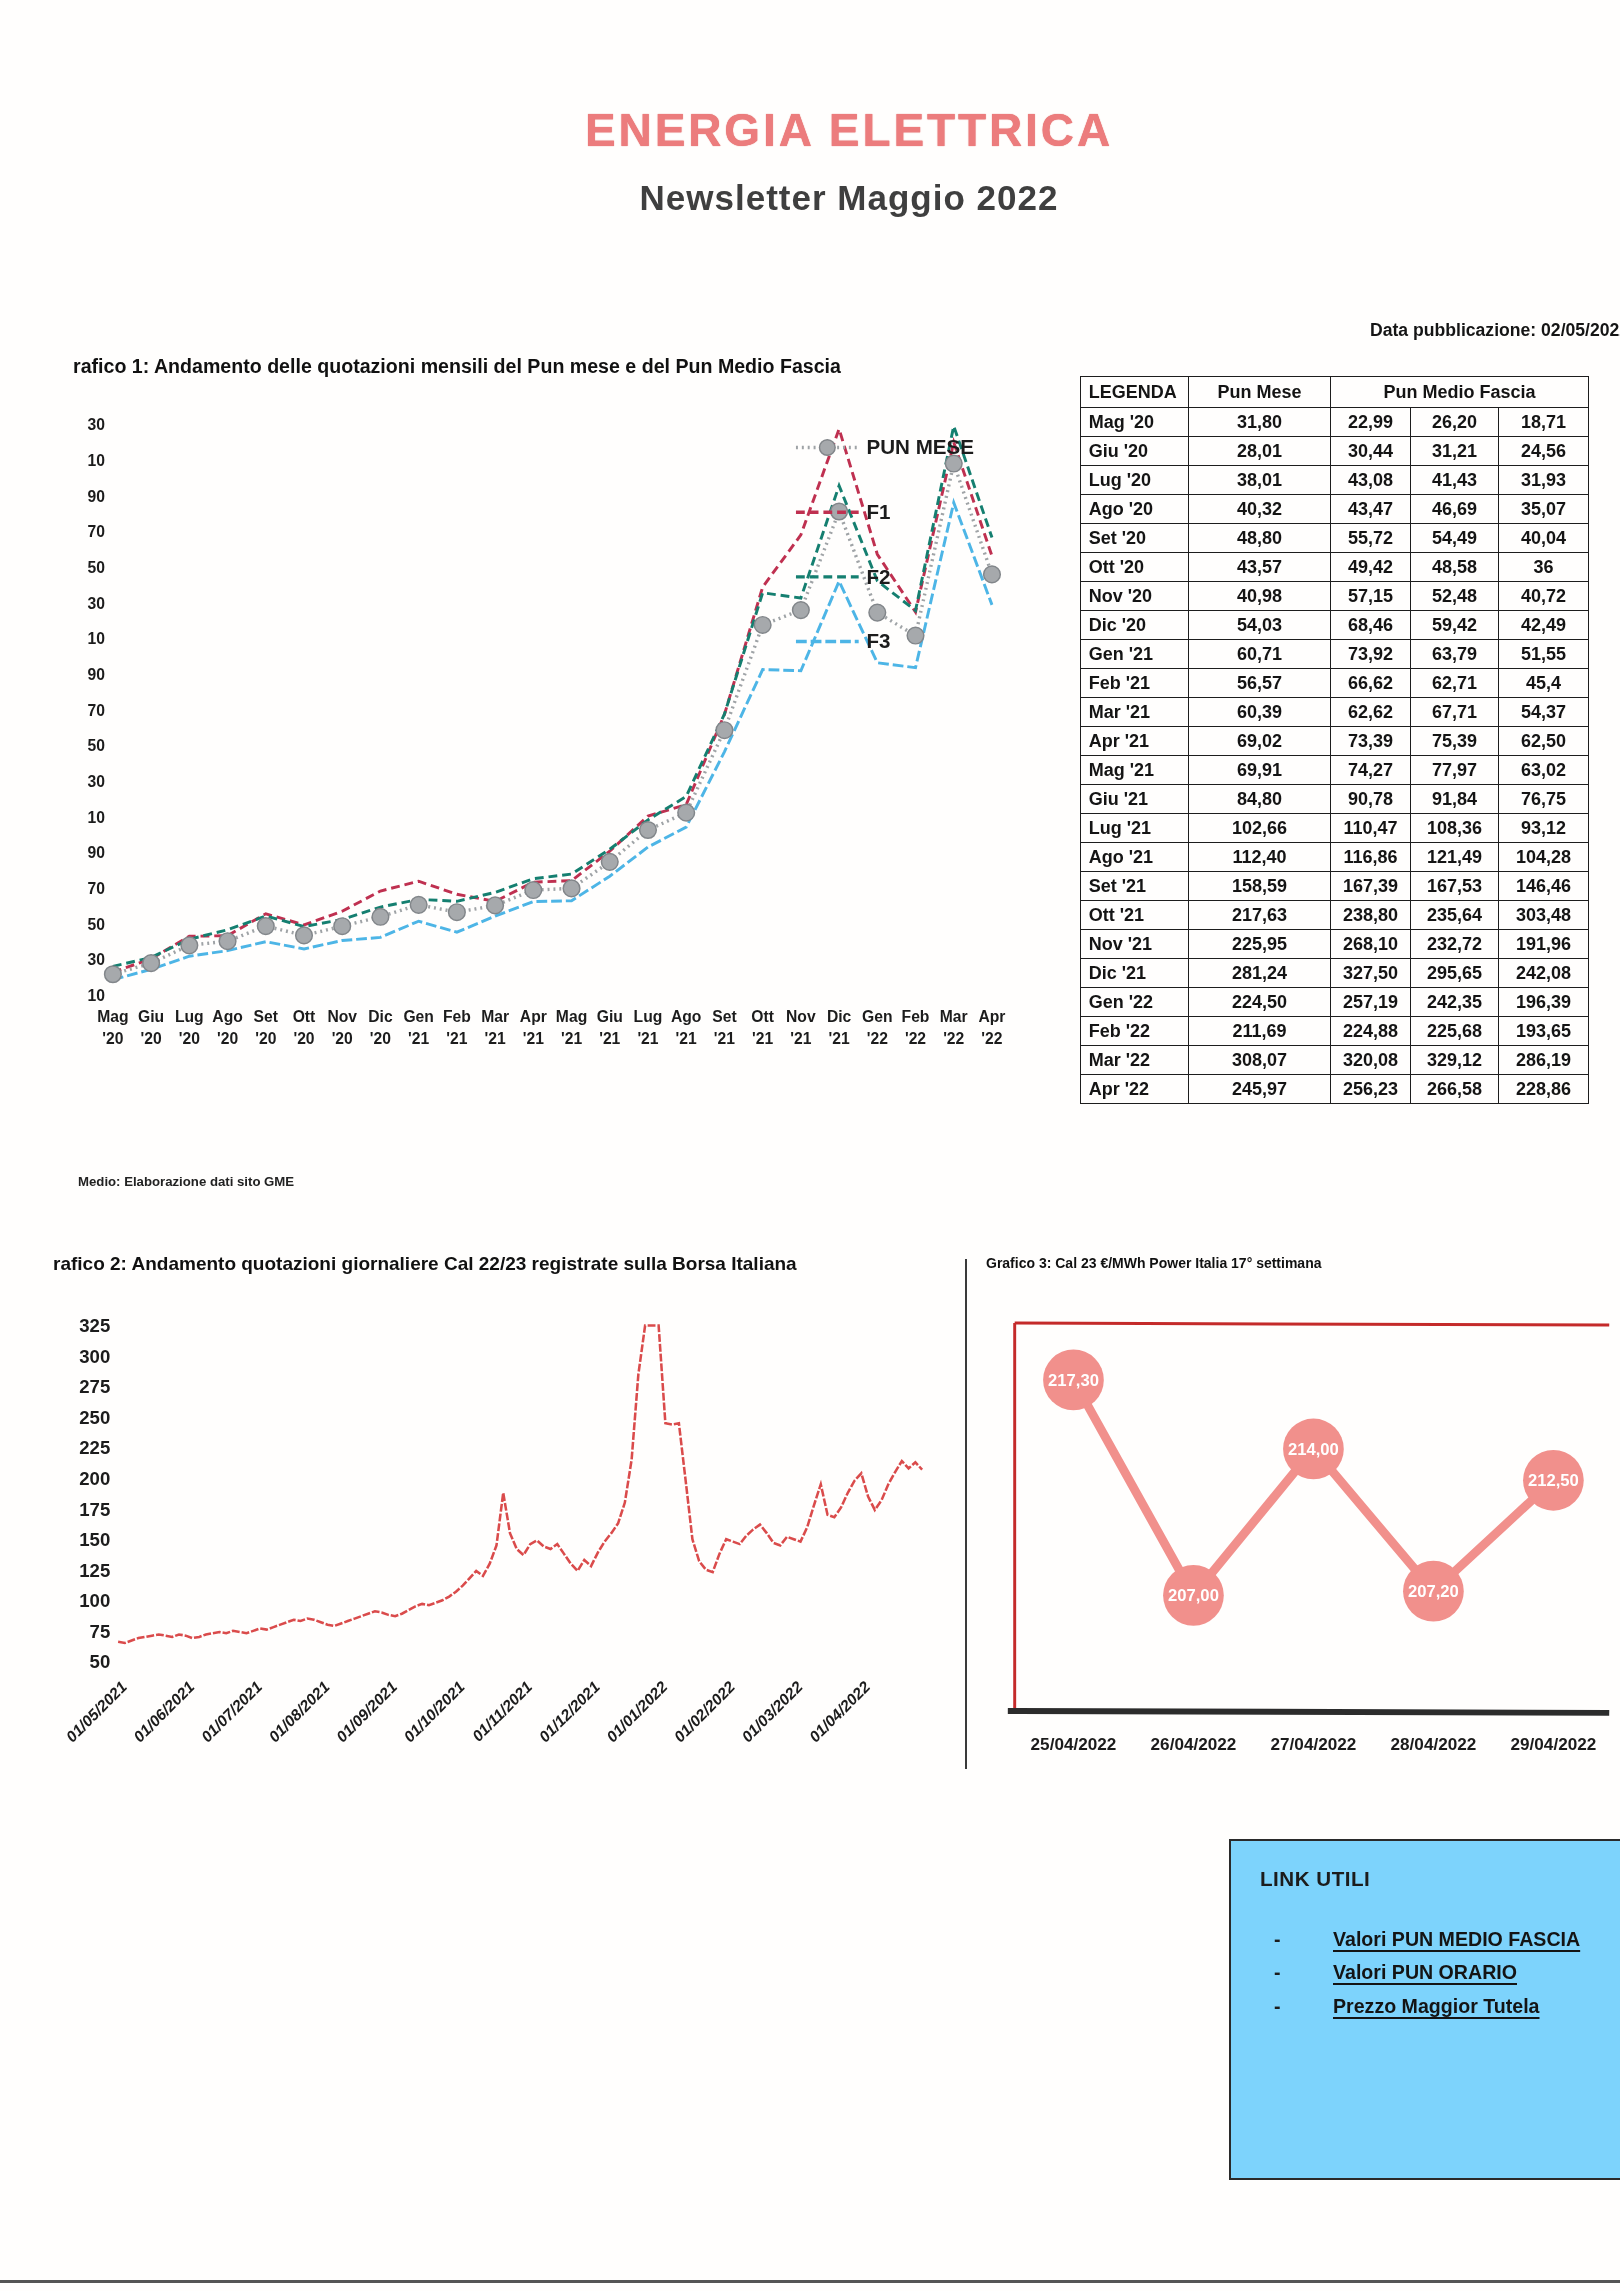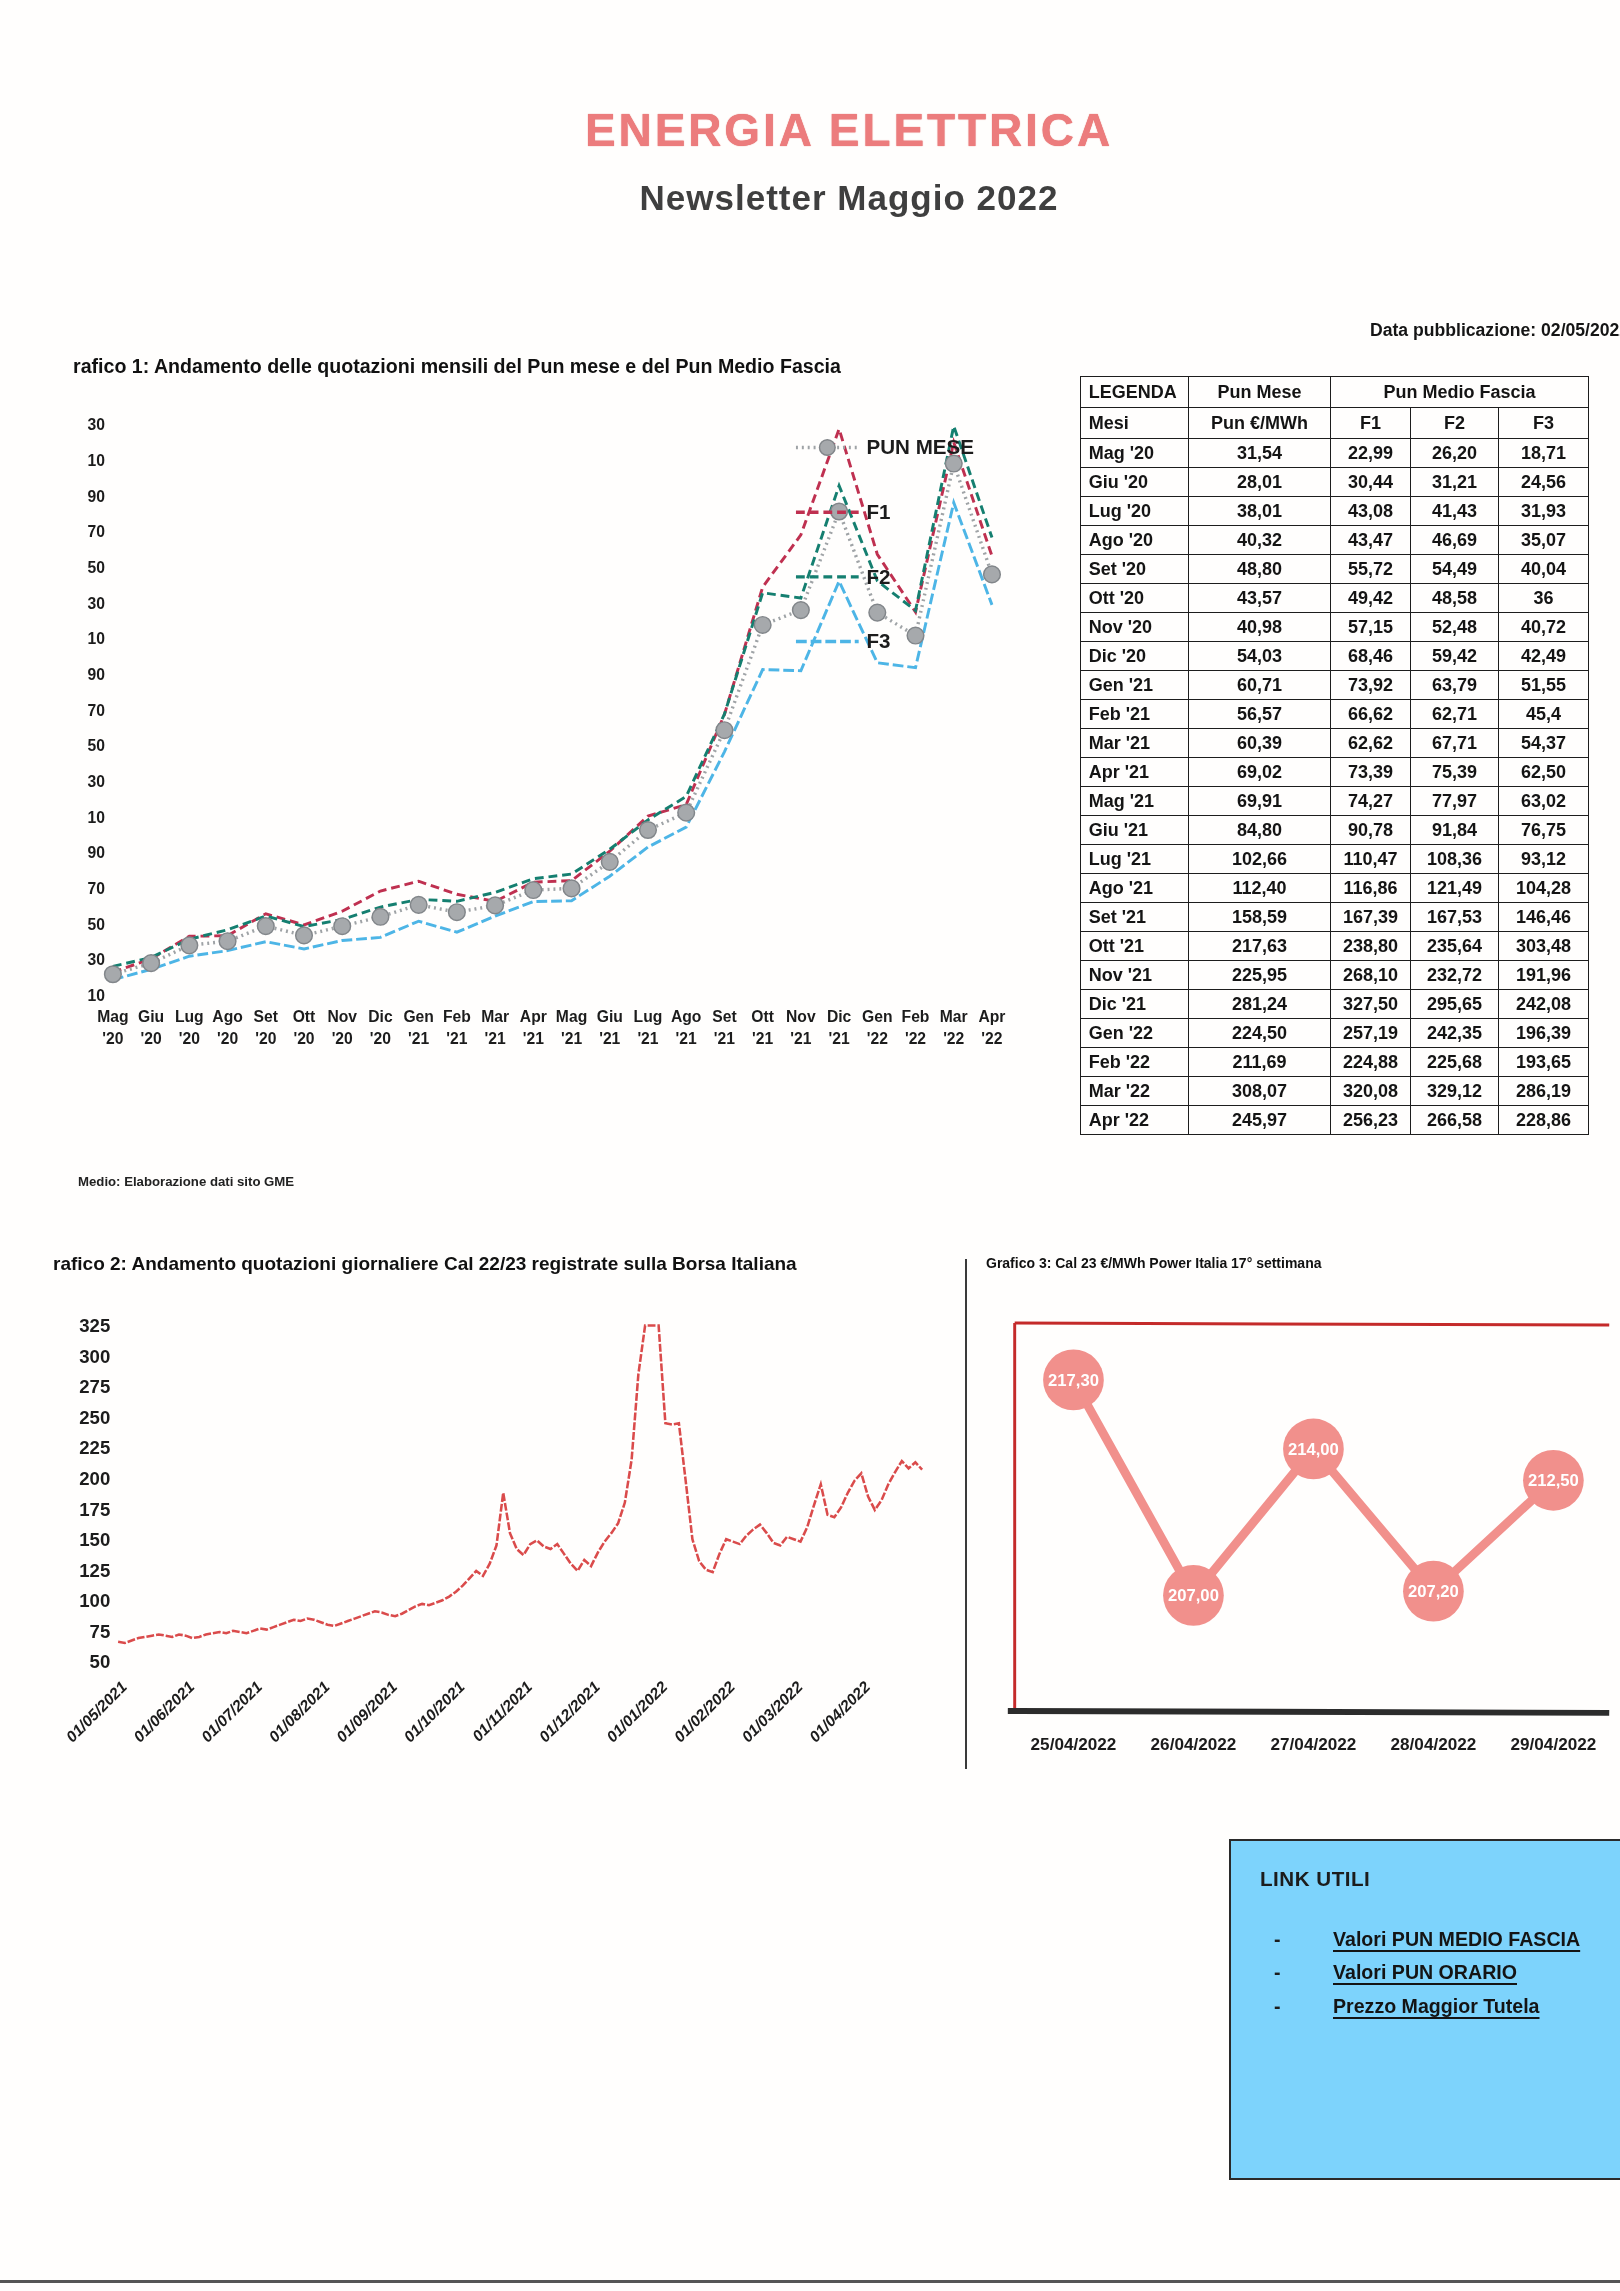--- a/index.html
+++ b/index.html
@@ -175,32 +175,25 @@
       <col style="width:80px">
       <col style="width:88px">
       <col style="width:90px">
     </colgroup>
   <thead>
     <tr class="hdr">
       <th class="lft">LEGENDA</th>
       <th>Pun Mese</th>
       <th colspan="3">Pun Medio Fascia</th>
     </tr>
-    <tr class="hdr">
-      <th class="lft">Mesi</th>
-      <th>Pun €/MWh</th>
-      <th>F1</th>
-      <th>F2</th>
-      <th>F3</th>
-    </tr>
   </thead>
   <tbody>
       <tr>
         <td class="lft">Mag '20</td>
-        <td>31,54</td>
+        <td>31,80</td>
         <td>22,99</td>
         <td>26,20</td>
         <td>18,71</td>
       </tr>
       <tr>
         <td class="lft">Giu '20</td>
         <td>28,01</td>
         <td>30,44</td>
         <td>31,21</td>
         <td>24,56</td>

